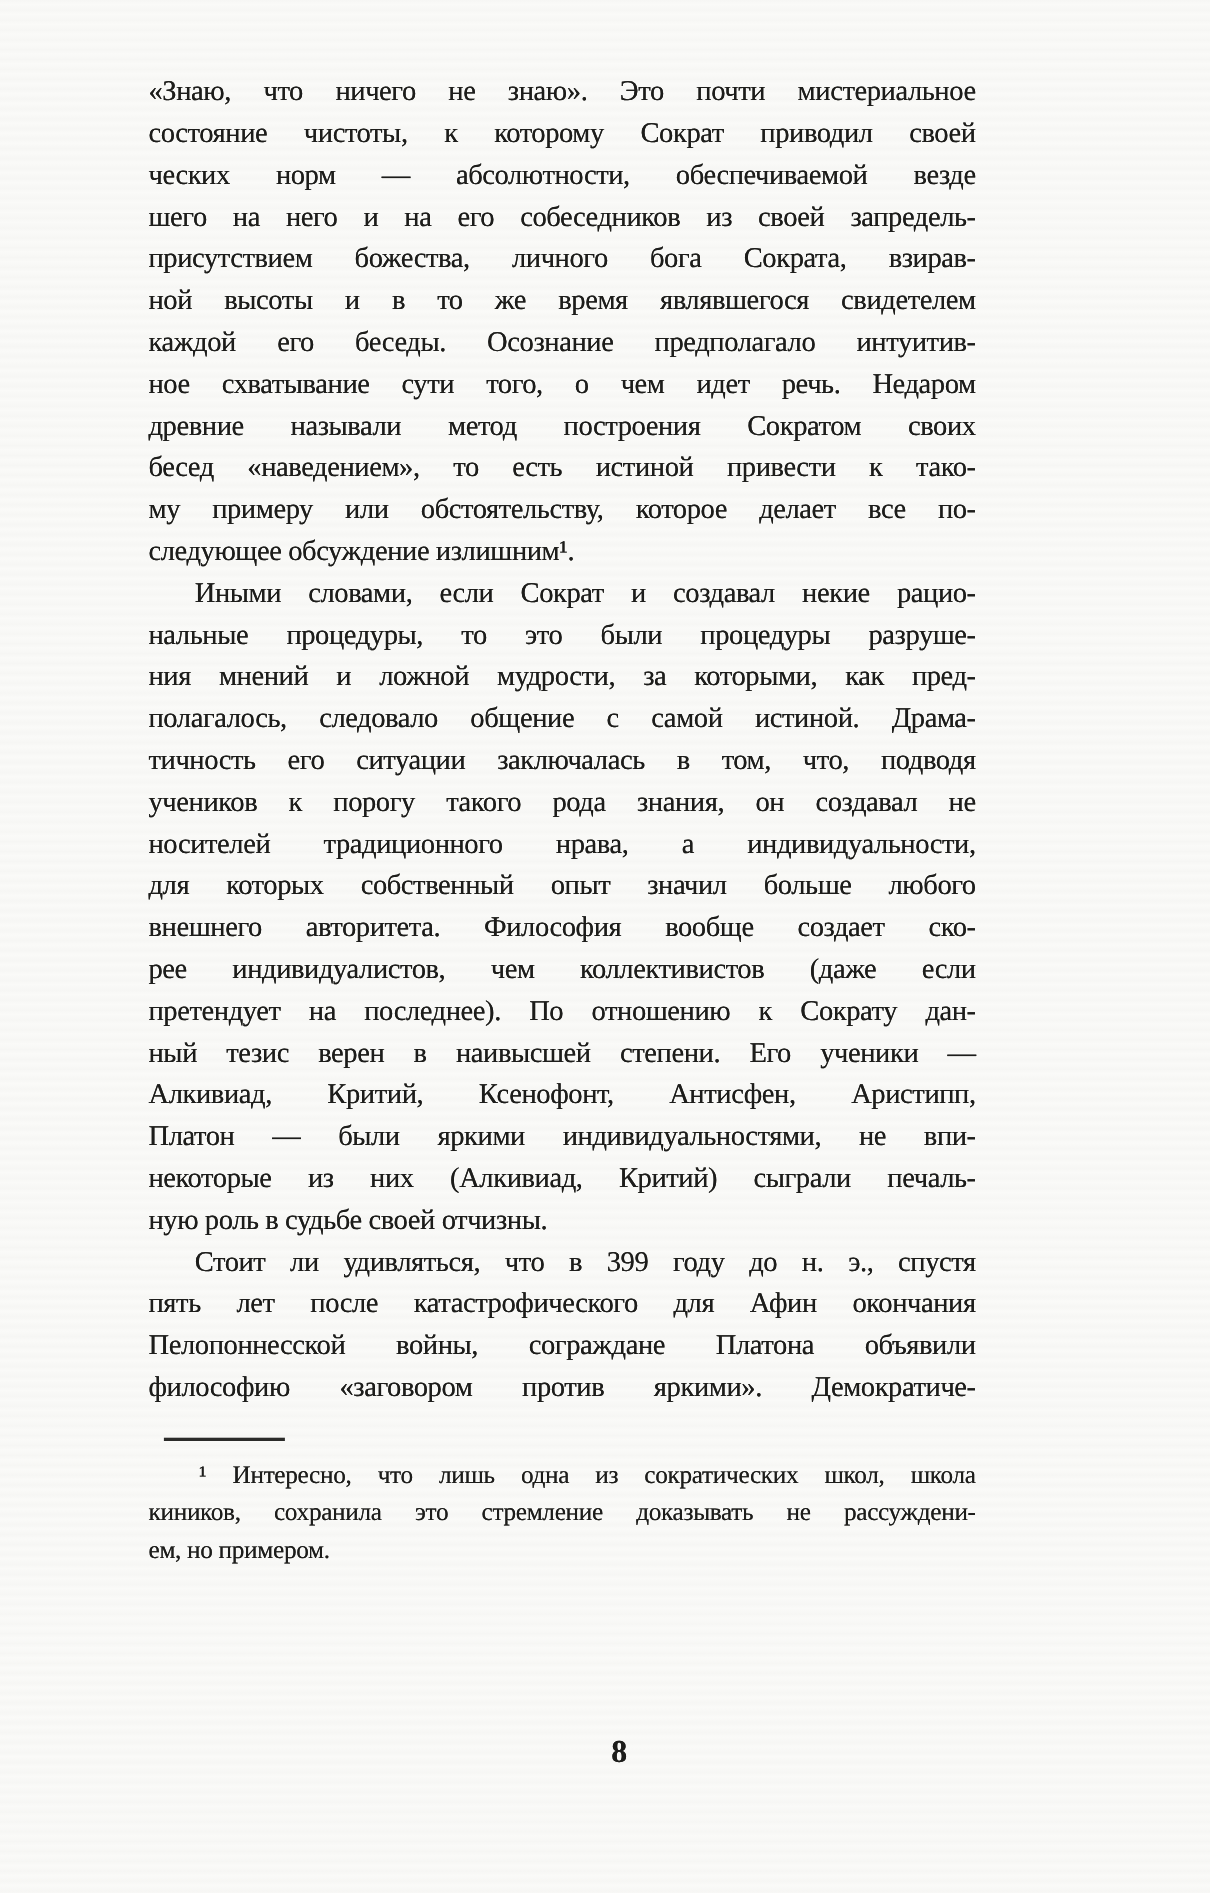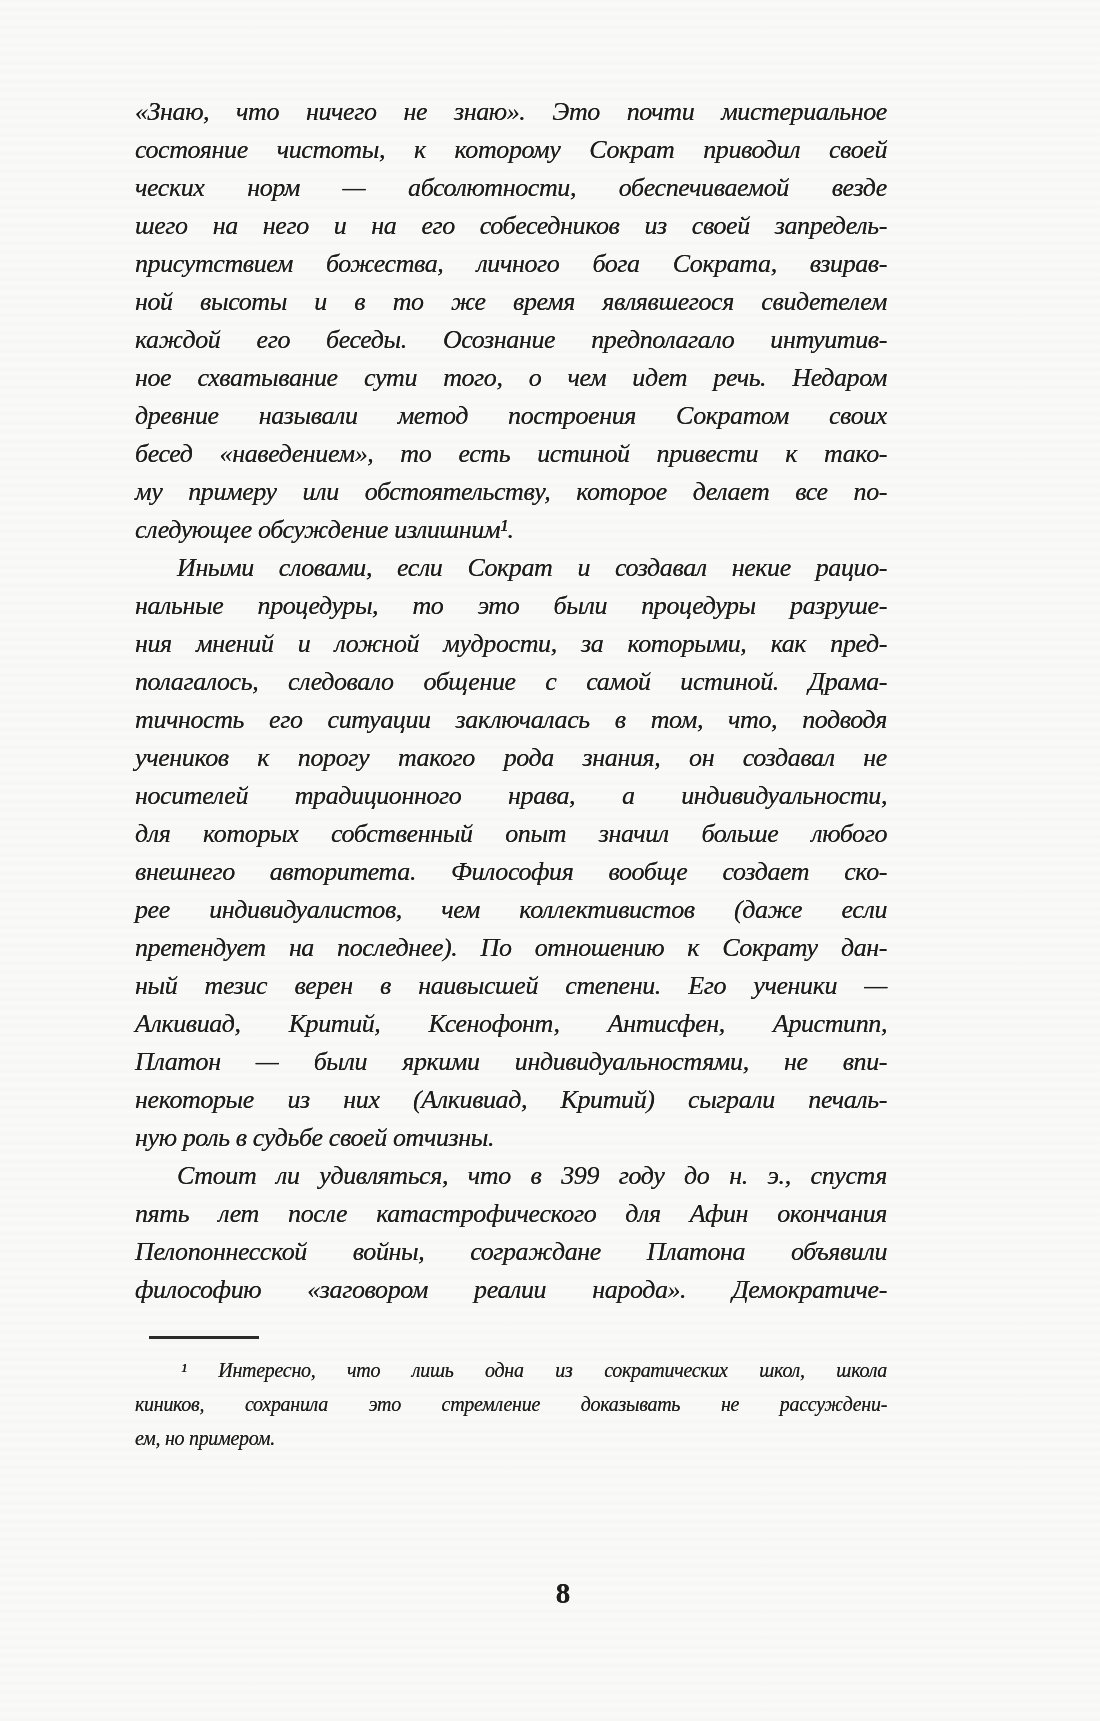--- a/index.html
+++ b/index.html
@@ -17,23 +17,22 @@
       rgba(140,140,135,0.0) 4px,
       rgba(140,140,135,0.03) 9px
     );
     color: var(--ink, #1d1d1b);
     font-family: "Liberation Serif", "DejaVu Serif", serif;
     overflow: hidden;
   }
   .text-block {
     position: absolute;
     left: 135px;
-    top: 93px;
+    top: 64px;
     width: 752px;
-    font-style: italic;
   }
   .body-paragraphs {
     font-size: 26px;
     line-height: 38px;
     letter-spacing: -0.4px;
     text-shadow: 0 0 0.6px rgba(25,25,22,0.9);
   }
   .ln {
     text-align: justify;
     text-align-last: justify;
@@ -44,21 +43,21 @@
   .body-paragraphs .ln-indent {
     padding-left: 42px;
   }
   .footnote-sep {
     margin: 27px 0 14px 14px;
     width: 110px;
     height: 3px;
     background: #2b2b29;
   }
   .footnote-paragraphs {
-    font-size: 20px;
+    font-size: 23px;
     line-height: 34px;
     letter-spacing: -0.3px;
     text-shadow: 0 0 0.5px rgba(25,25,22,0.85);
   }
   .footnote-paragraphs .ln-indent {
     padding-left: 46px;
   }
   .page-number {
     position: absolute;
     top: 1576px;
@@ -102,21 +101,21 @@
         <div class="ln">рее индивидуалистов, чем коллективистов (даже если</div>
         <div class="ln">претендует на последнее). По отношению к Сократу дан-</div>
         <div class="ln">ный тезис верен в наивысшей степени. Его ученики —</div>
         <div class="ln">Алкивиад, Критий, Ксенофонт, Антисфен, Аристипп,</div>
         <div class="ln">Платон — были яркими индивидуальностями, не впи-</div>
         <div class="ln">некоторые из них (Алкивиад, Критий) сыграли печаль-</div>
         <div class="ln ln-last">ную роль в судьбе своей отчизны.</div>
         <div class="ln ln-indent">Стоит ли удивляться, что в 399 году до н. э., спустя</div>
         <div class="ln">пять лет после катастрофического для Афин окончания</div>
         <div class="ln">Пелопоннесской войны, сограждане Платона объявили</div>
-        <div class="ln">философию «заговором реалии народа». Демократиче-</div>
+        <div class="ln">философию «заговором против яркими». Демократиче-</div>
       </div>
     <div class="footnote-sep"></div>
     <div class="footnote-paragraphs" id="footnoteParas">
         <div class="ln ln-indent">¹ Интересно, что лишь одна из сократических школ, школа</div>
         <div class="ln">киников, сохранила это стремление доказывать не рассуждени-</div>
         <div class="ln ln-last">ем, но примером.</div>
       </div>
   </div>
   <div class="page-number">8</div>
 </div>

